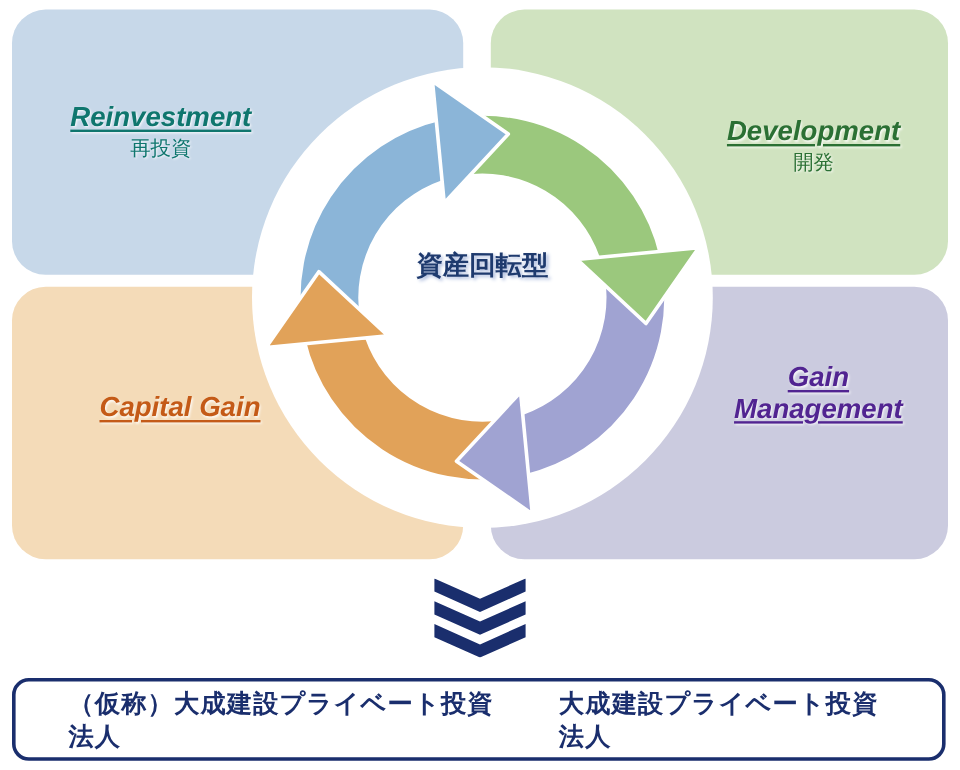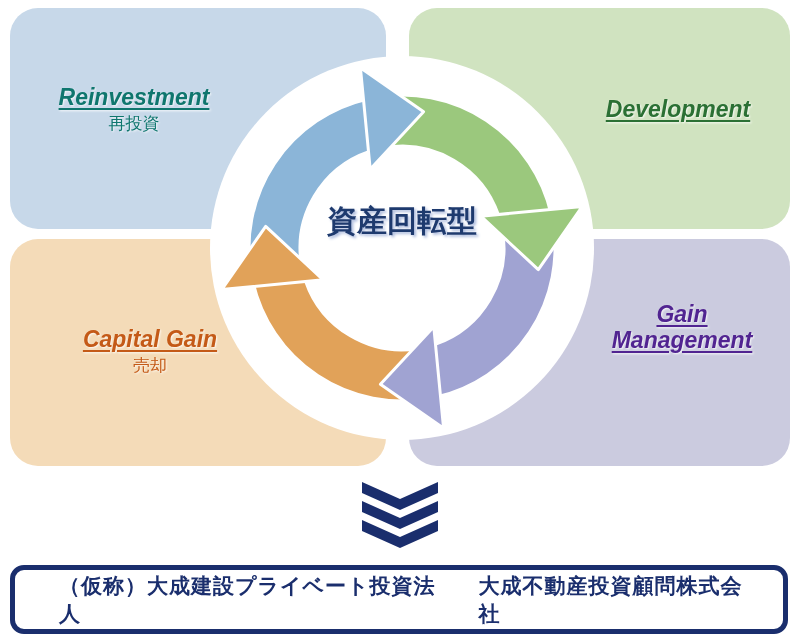--- a/index.html
+++ b/index.html
@@ -23,29 +23,29 @@
     text-decoration:underline;text-underline-offset:3px;text-decoration-thickness:2px;
     text-shadow:1px 1px 2px rgba(255,255,255,.85);
   }
   .q-sub{font-size:17px;font-weight:normal;line-height:21px;margin-top:3px;
     text-shadow:1px 1px 2px rgba(255,255,255,.85);}
 
   #cycle-svg{position:absolute;left:202px;top:48px;z-index:2;}
 
   #center-label{
     position:absolute;left:292px;top:208px;width:220px;z-index:3;text-align:center;
-    font-size:30px;font-weight:bold;line-height:26px;
+    font-size:22px;font-weight:bold;line-height:26px;
     text-shadow:2px 2px 3px #aab9dc, 0 0 4px #ffffff;
   }
 
   #flow-chevron{position:absolute;left:360px;top:482px;z-index:2;}
 
   #footer-box{
     position:absolute;left:10px;top:565px;width:778px;height:69px;box-sizing:border-box;
-    background:#ffffff;border:5px solid #a21caf;border-radius:14px;
+    background:#ffffff;border:3px solid #a21caf;border-radius:14px;
     display:flex;align-items:center;justify-content:space-between;
     padding:0 32px 0 44px;z-index:2;
     font-size:21px;font-weight:bold;letter-spacing:1px;gap:40px;
   }
 </style>
 </head>
 <body>
 
 <div id="stage">
 
@@ -75,33 +75,33 @@
   <div id="center-label" style="color: rgb(30, 58, 110);">
     <div>資産回転型</div>
   </div>
 
   <div class="label-block" id="lbl-reinvestment" style="color: #0f766e;">
     <div class="q-title">Reinvestment</div>
     <div class="q-sub">再投資</div>
   </div>
   <div class="label-block" id="lbl-development" style="color: rgb(43, 112, 52);">
     <div class="q-title">Development</div>
+    <div class="q-sub">開発</div>
   </div>
   <div class="label-block" id="lbl-capital-gain" style="color: rgb(196, 90, 23);">
     <div class="q-title">Capital Gain</div>
-    <div class="q-sub">売却</div>
   </div>
   <div class="label-block" id="lbl-asset-management" style="color: rgb(81, 36, 145);">
     <div class="q-title">Gain Management</div>
   </div>
 
   <svg id="flow-chevron" width="80" height="66" viewBox="0 0 80 66" aria-hidden="true">
     <path d="M2,0 L40,17 L78,0 L78,11 L40,28 L2,11 Z" fill="#1a2e6d"></path>
     <path transform="translate(0,19)" d="M2,0 L40,17 L78,0 L78,11 L40,28 L2,11 Z" fill="#1a2e6d"></path>
     <path transform="translate(0,38)" d="M2,0 L40,17 L78,0 L78,11 L40,28 L2,11 Z" fill="#1a2e6d"></path>
   </svg>
 
   <div id="footer-box" style="border-color: rgb(26, 46, 109); color: rgb(26, 46, 109);">
     <span>（仮称）大成建設プライベート投資法人</span>
-    <span>大成不動産投資顧問株式会社</span>
+    <span>大成建設プライベート投資法人</span>
   </div>
 
 </div>
 
 </body></html>

